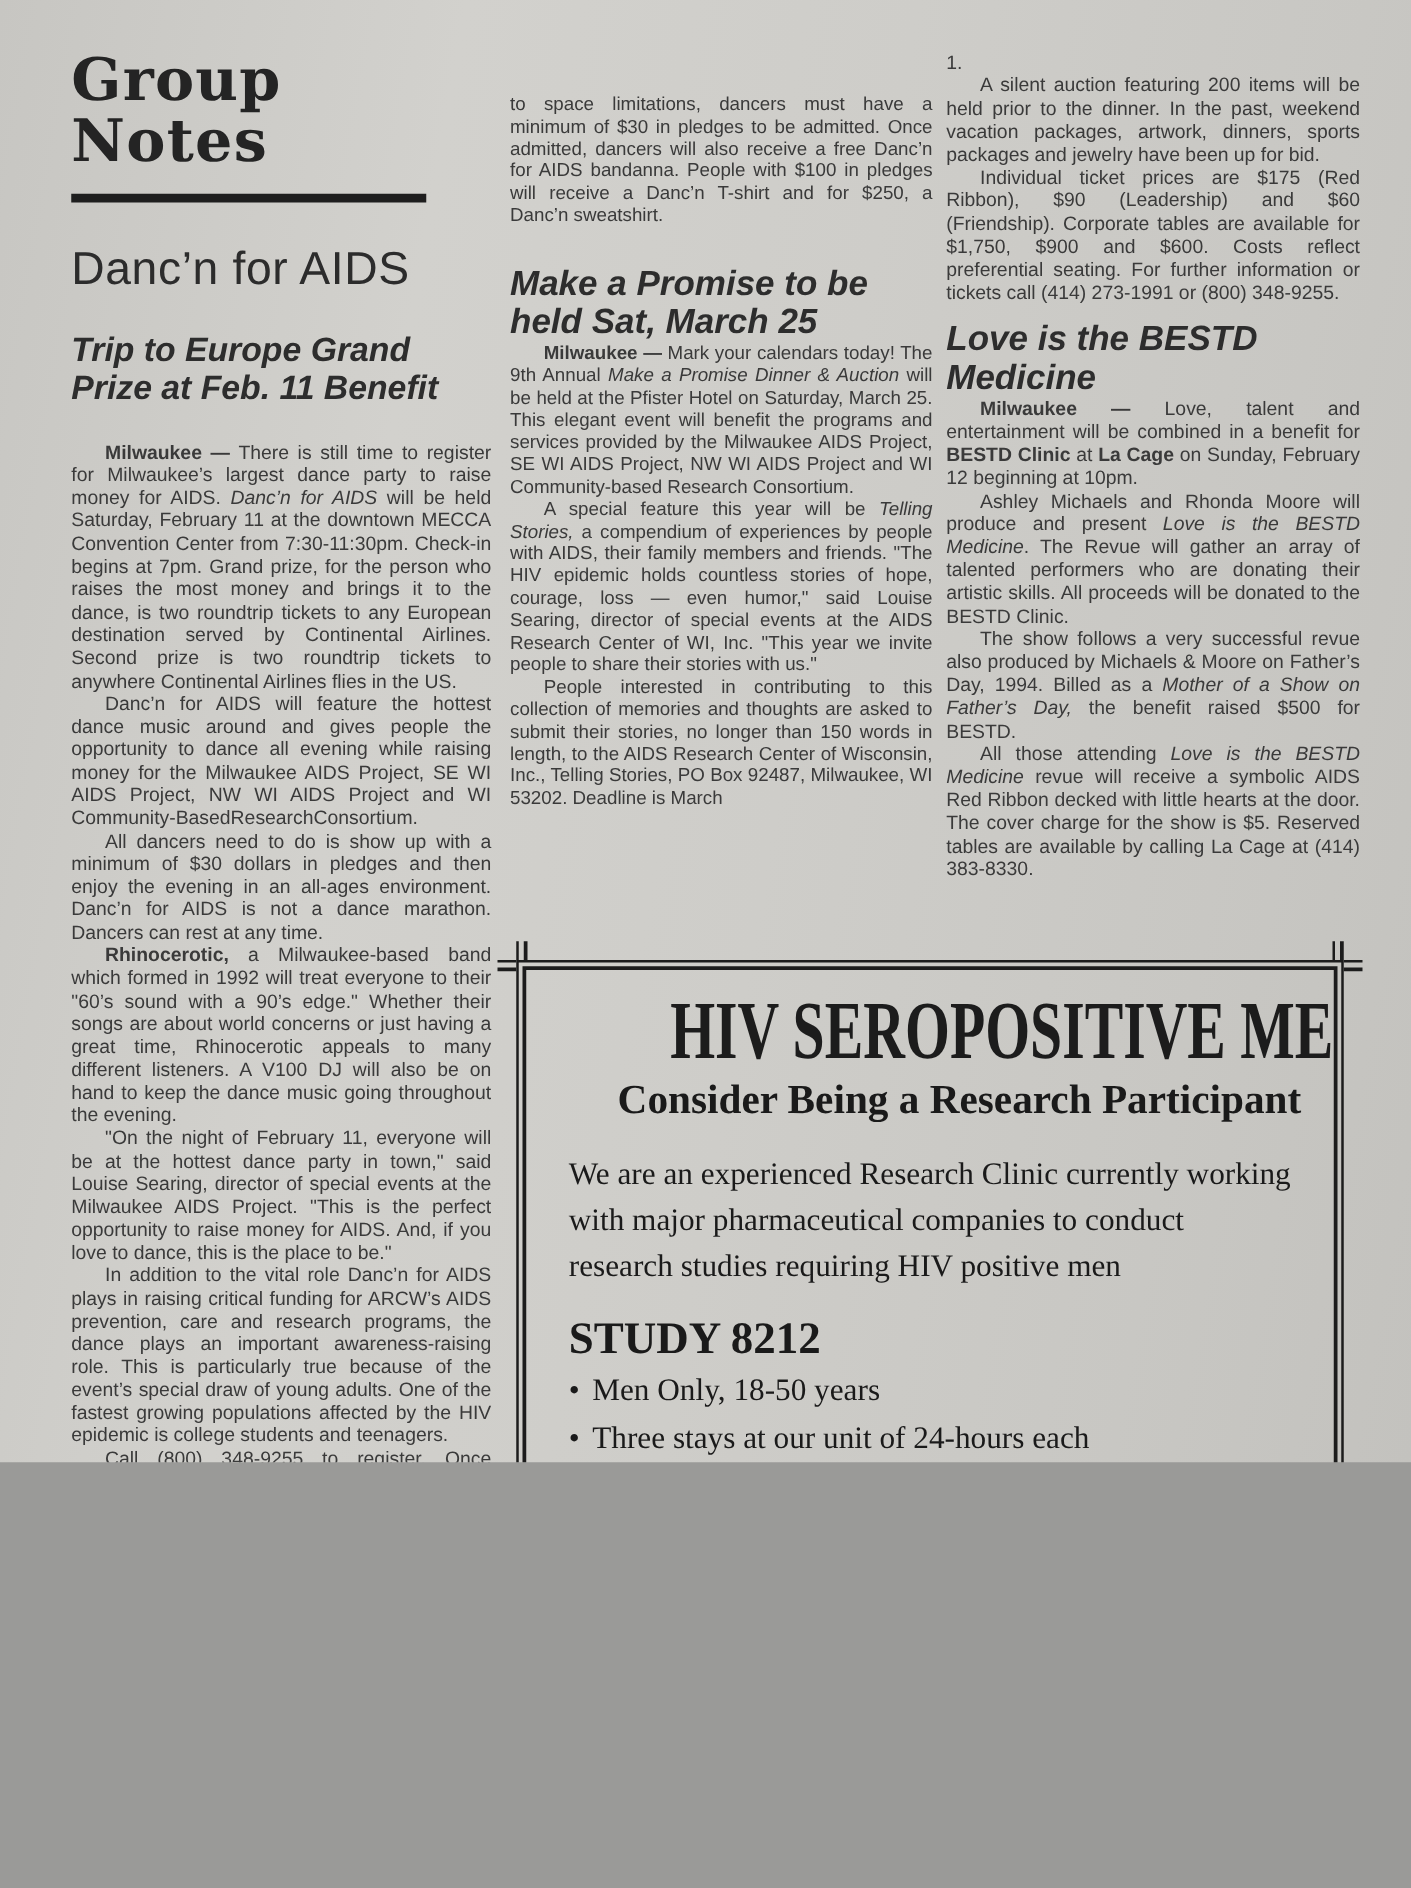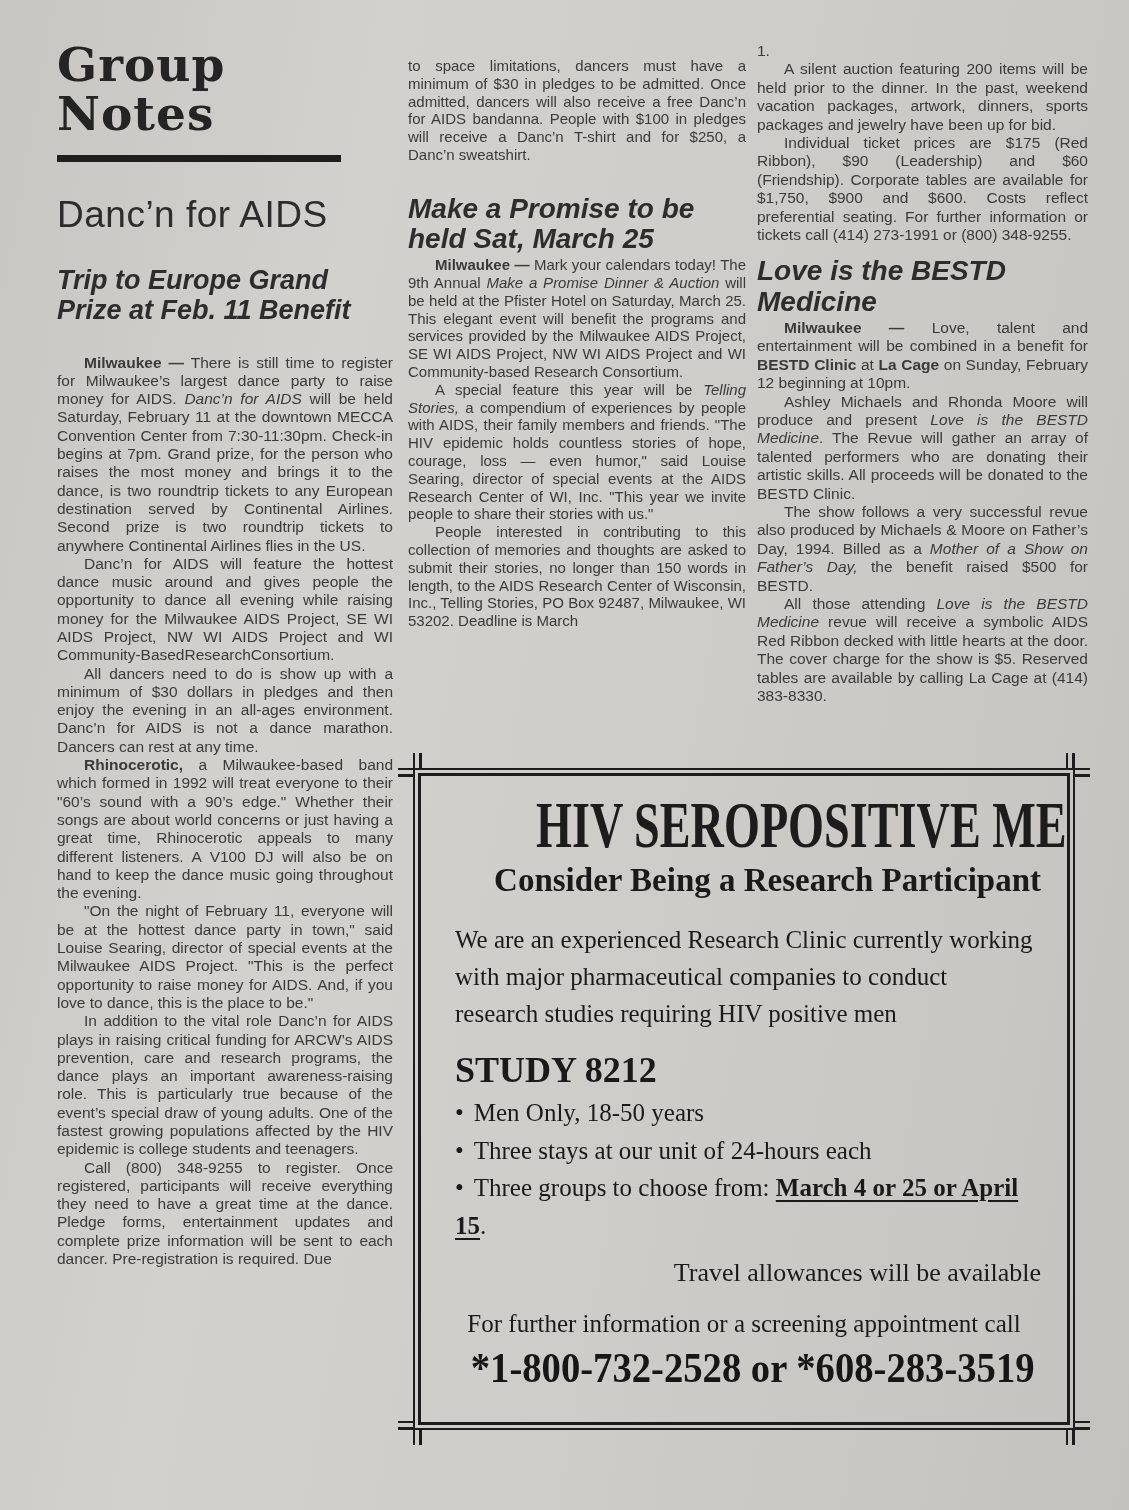--- a/index.html
+++ b/index.html
@@ -1,24 +1,24 @@
 <!DOCTYPE html>
 <html><head>
 <meta charset="utf-8">
 <style>
   html,body{margin:0;padding:0;background:#9a9a98;}
   .page{
-    position:relative;width:1129px;height:1510px;overflow:hidden;
+    position:relative;width:1129px;height:1170px;overflow:hidden;
     background:linear-gradient(100deg,#c7c6c2 0%,#d2d1cd 28%,#cecdc9 55%,#c8c7c3 82%,#c3c2be 100%);
     font-family:"Liberation Sans",sans-serif;color:#3a3a3a;
   }
   
   .col{position:absolute;}
   .col1{left:57px;top:40px;width:336px;}
-  .col2{left:408px;top:57px;width:338px;}
+  .col2{left:408px;top:75px;width:338px;}
   .col3{left:757px;top:42px;width:331px;}
 
   .section-title{
     margin:0;font-family:"DejaVu Serif",serif;font-weight:bold;
     font-size:47px;letter-spacing:1px;color:#242424;line-height:1.05;
   }
   .title-rule{width:284px;height:7px;background:#1e1e1e;margin-top:16px;}
 
   .art-title{
     margin:34px 0 0 0;font-weight:400;font-size:37px;color:#2c2c2c;

